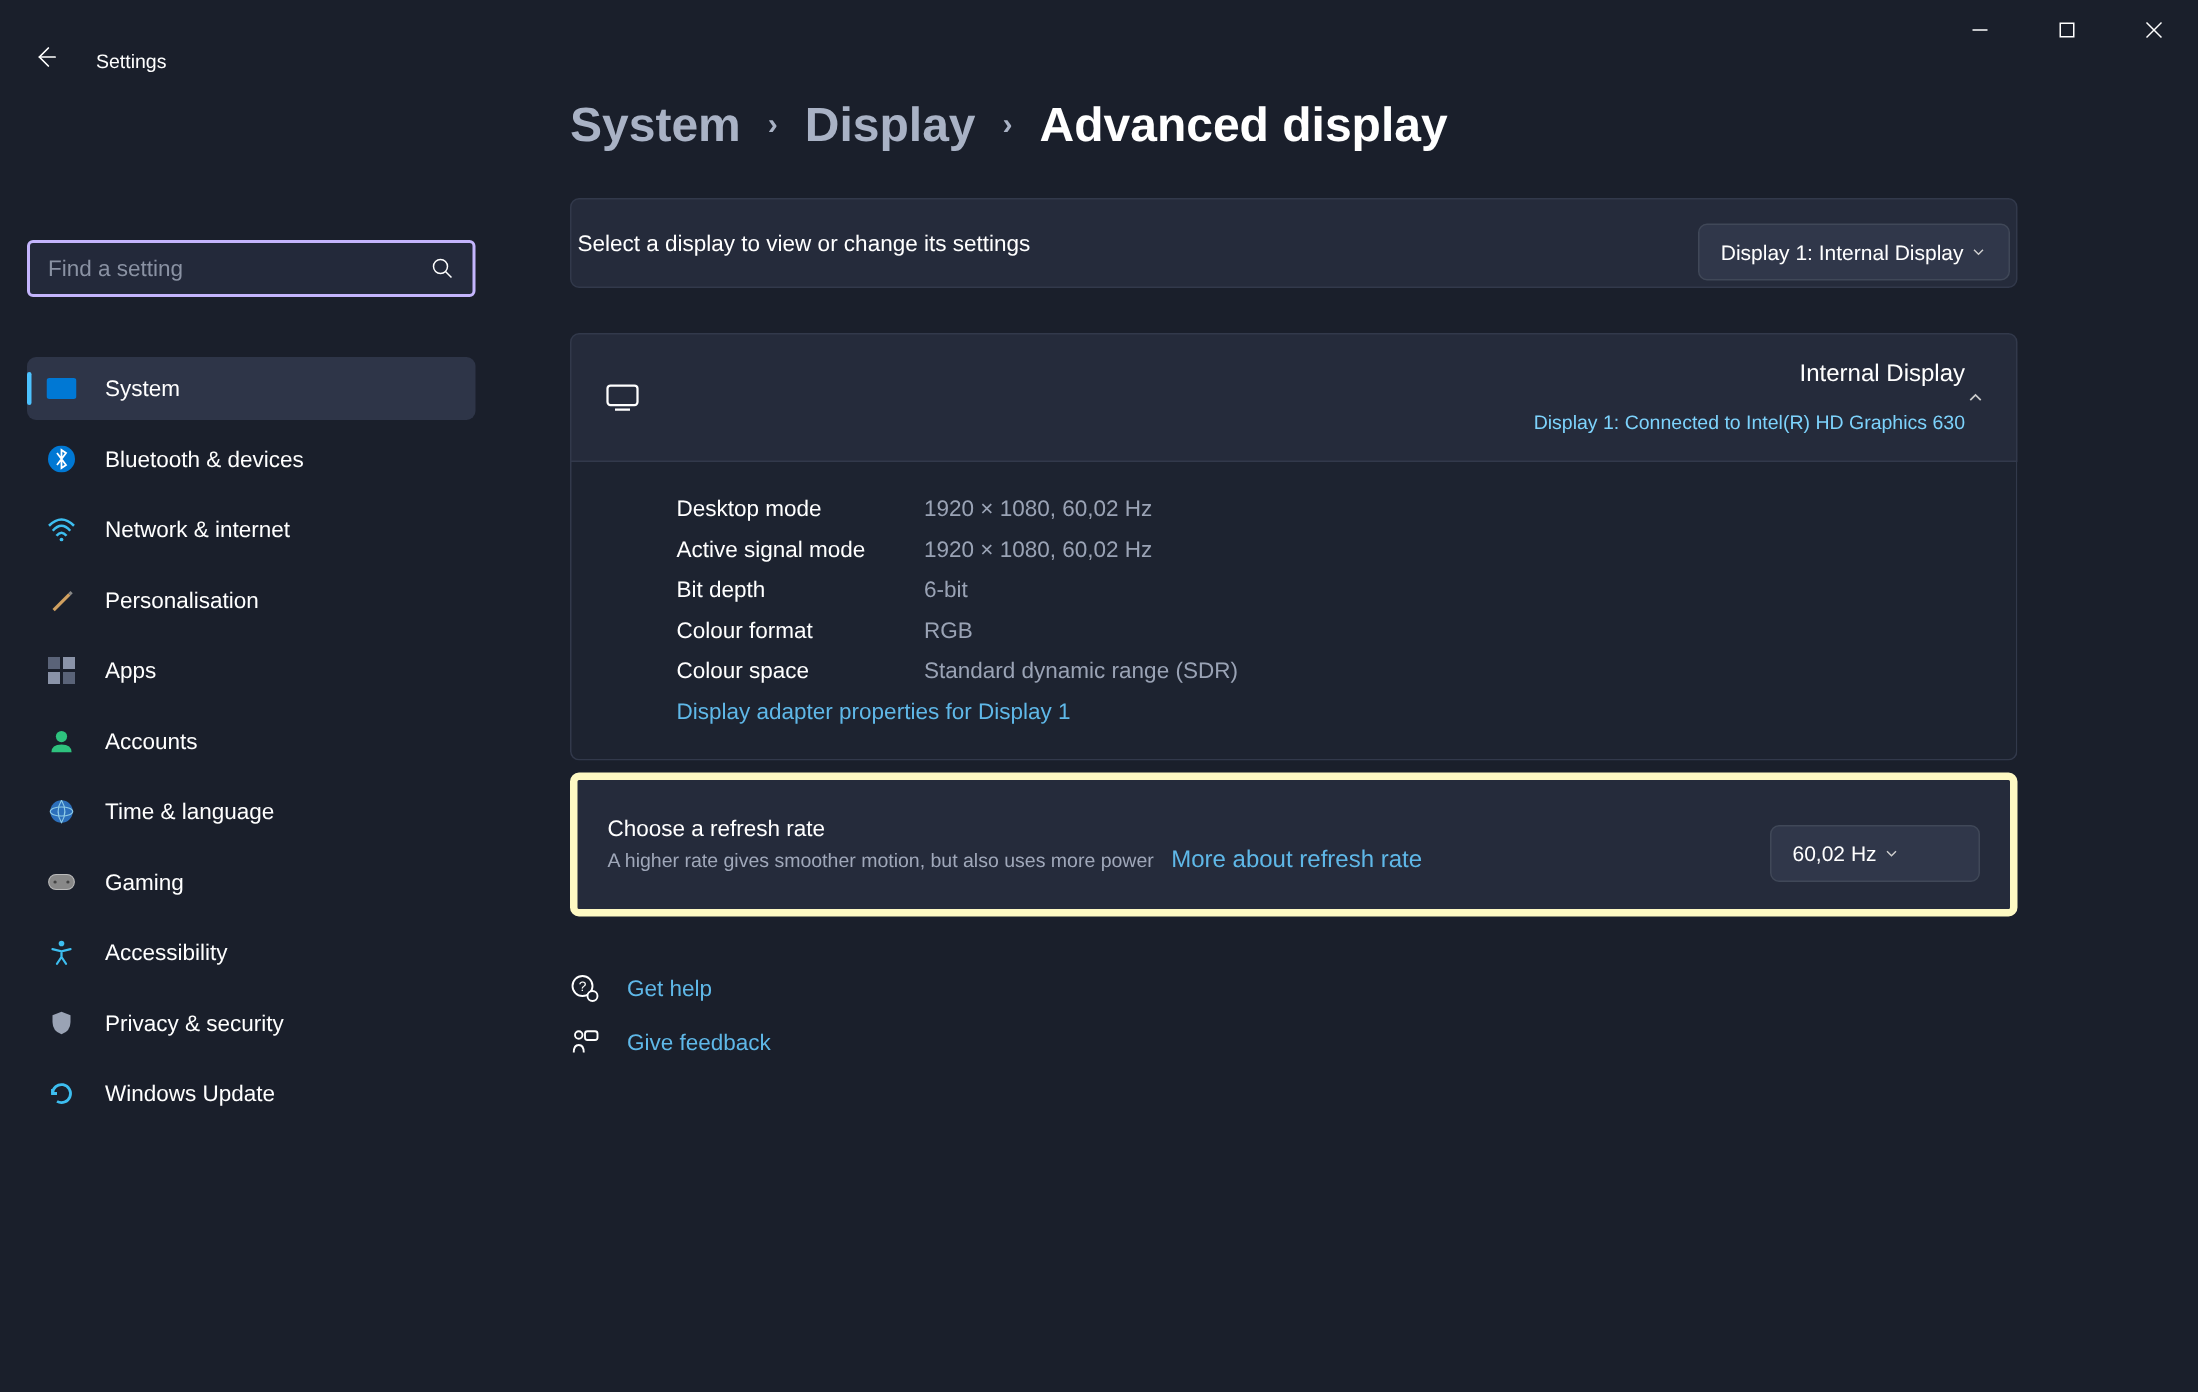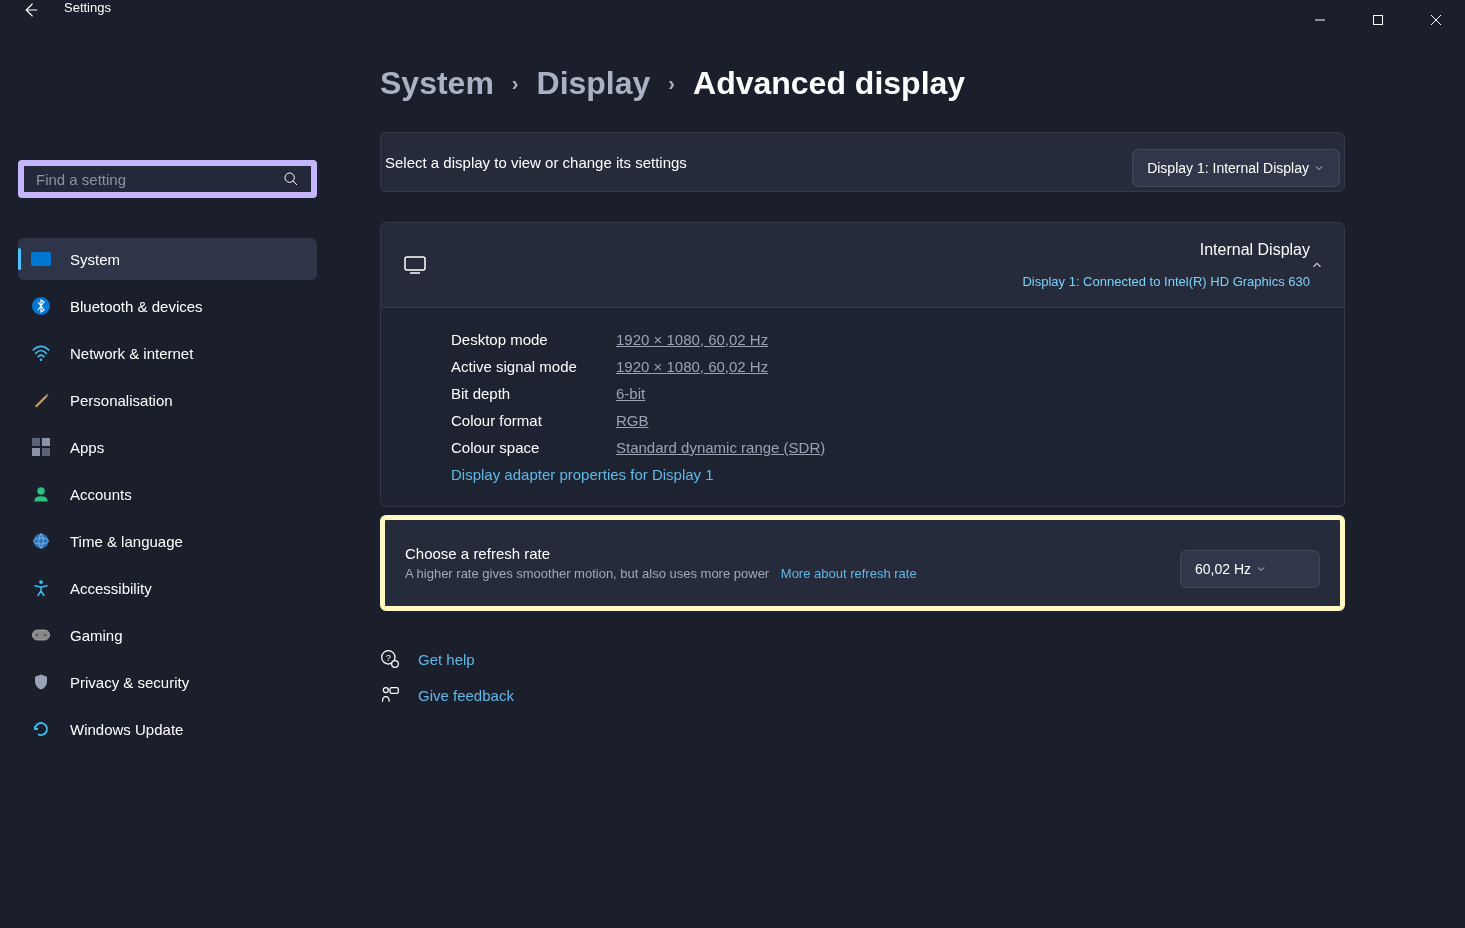--- a/index.html
+++ b/index.html
@@ -8,21 +8,21 @@
   height: 928px;
   background: #1a1f2b;
   font-family: "Segoe UI", sans-serif;
   color: #ffffff;
   overflow: hidden;
   position: relative;
 }
 .titlebar {
   height: 48px;
   display: flex;
-  align-items: flex-start;
+  align-items: flex-end;
   padding-left: 20px;
 }
 .back-arrow {
   width: 20px; height: 20px;
   display: flex; align-items: center; justify-content: center;
   margin-right: 24px;
   cursor: pointer;
 }
 .title-text { font-size: 13px; font-weight: 400; color: #fff; }
 .win-controls {
@@ -35,21 +35,21 @@
   cursor: pointer;
 }
 .sidebar {
   position: absolute;
   left: 0; top: 120px;
   width: 335px;
   padding: 0 18px;
 }
 .search-box {
   background: #23293a;
-  border: 6px solid #c4b5fd;
+  border: 2px solid #c4b5fd;
   border-radius: 4px;
   height: 38px;
   display: flex; align-items: center;
   padding: 0 12px;
   margin-bottom: 40px;
   margin-top: 40px;
 }
 .search-box input {
   flex: 1; background: transparent; border: none;
   color: #b8c0d0; font-size: 15px; outline: none;
@@ -141,34 +141,34 @@
   border-top: none;
   border-radius: 0 0 6px 6px;
   padding: 18px 20px 18px 70px;
 }
 .info-row {
   display: flex;
   font-size: 15px;
   padding: 5px 0;
 }
 .info-row .label { width: 165px; color: #fff; }
-.info-row .value { color: #9aa3b5; text-decoration: underline; }
+.info-row .value { color: #9aa3b5; }
 .link { color: #5fb8e8; cursor: pointer; font-size: 15px; }
 .refresh-card {
   background: #252b3b;
   border: 5px solid #fef9c3;
   border-radius: 6px;
   padding: 18px 20px;
   margin-top: 8px;
   display: flex; align-items: center;
 }
 .refresh-text { flex: 1; }
 .refresh-title { font-size: 15px; color: #fff; }
 .refresh-sub { font-size: 13px; color: #a0a8ba; margin-top: 4px; }
-.refresh-sub .link { margin-left: 8px; font-size: 13px; margin-top: 20px; }
+.refresh-sub .link { margin-left: 8px; font-size: 16px; margin-top: 20px; }
 .help-links {
   margin-top: 30px;
 }
 .help-row {
   display: flex; align-items: center;
   gap: 18px;
   padding: 8px 0;
 }
 .help-icon {
   width: 20px; height: 20px;
@@ -278,36 +278,36 @@
         <svg width="18" height="18" viewBox="0 0 24 24">
           <circle cx="12" cy="12" r="10" fill="#2c6fbb"></circle>
           <ellipse cx="12" cy="12" rx="10" ry="4" stroke="#8ecae6" stroke-width="1" fill="none"></ellipse>
           <path d="M12 2 Q6 12 12 22 Q18 12 12 2" stroke="#8ecae6" stroke-width="1" fill="none"></path>
         </svg>
       </span>
     <span class="nav-label">Time &amp; language</span>
   </div>
   <div class="nav-item">
     <span class="nav-icon">
-        <svg width="18" height="18" viewBox="0 0 24 24">
-          <circle cx="12" cy="4" r="2.5" fill="#3dbef0"></circle>
-          <path d="M4 9 L12 11 L20 9 M12 11 V16 L8 22 M12 16 L16 22" stroke="#3dbef0" stroke-width="2" fill="none" stroke-linecap="round"></path>
-        </svg>
-      </span>
-    <span class="nav-label">Accessibility</span>
-  </div>
-  <div class="nav-item">
-    <span class="nav-icon">
         <svg width="20" height="14" viewBox="0 0 28 18">
           <rect x="2" y="2" width="24" height="14" rx="7" fill="#888" stroke="#bbb"></rect>
           <circle cx="8" cy="9" r="1.5" fill="#444"></circle>
           <circle cx="20" cy="9" r="1.5" fill="#444"></circle>
         </svg>
       </span>
     <span class="nav-label">Gaming</span>
+  </div>
+  <div class="nav-item">
+    <span class="nav-icon">
+        <svg width="18" height="18" viewBox="0 0 24 24">
+          <circle cx="12" cy="4" r="2.5" fill="#3dbef0"></circle>
+          <path d="M4 9 L12 11 L20 9 M12 11 V16 L8 22 M12 16 L16 22" stroke="#3dbef0" stroke-width="2" fill="none" stroke-linecap="round"></path>
+        </svg>
+      </span>
+    <span class="nav-label">Accessibility</span>
   </div>
   <div class="nav-item">
     <span class="nav-icon">
         <svg width="18" height="18" viewBox="0 0 24 24">
           <path d="M12 2 L20 5 V11 Q20 19 12 22 Q4 19 4 11 V5 Z" fill="#9aa3b5"></path>
         </svg>
       </span>
     <span class="nav-label">Privacy &amp; security</span>
   </div>
   <div class="nav-item">

